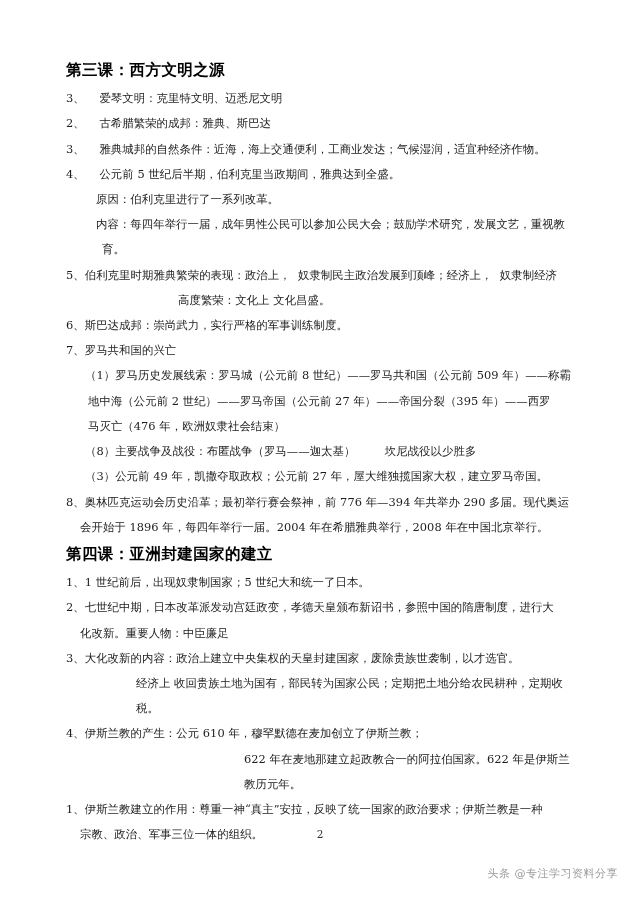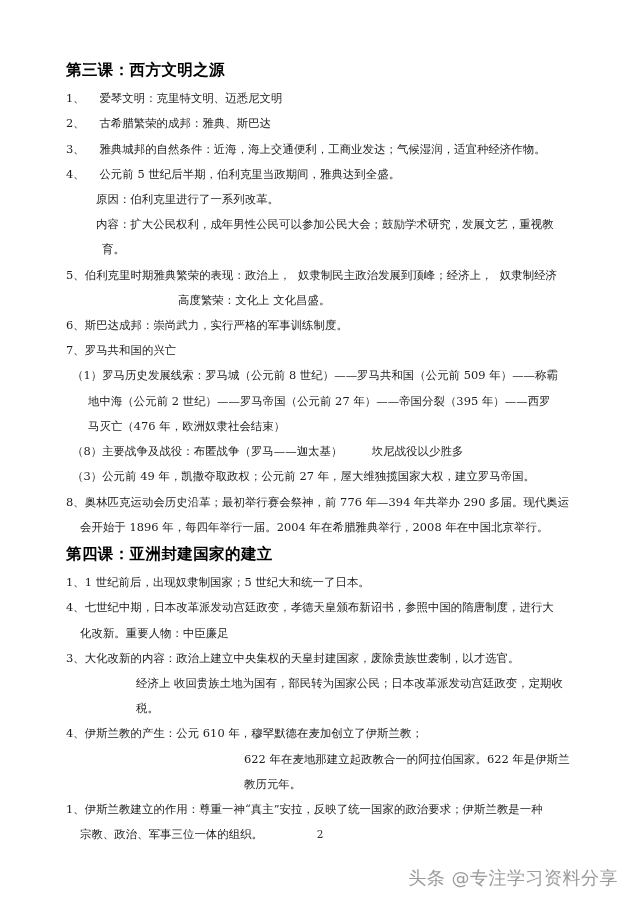--- a/index.html
+++ b/index.html
@@ -45,83 +45,83 @@
     margin: 0;
     white-space: pre-wrap;
     color: #1c1c1c;
     letter-spacing: 0.05px;
   }
   
   .ind-0  { padding-left: 0; }
   .ind-1  { padding-left: 30px; }
   .ind-2  { padding-left: 14px; }
   .ind-3  { padding-left: 22px; }
-  .ind-5  { padding-left: 6px; }
+  .ind-5  { padding-left: 6px; margin-left: 13px; }
   .ind-6  { padding-left: 36px; }
   .ind-7  { padding-left: 112px; }
   .ind-8  { padding-left: 178px; }
   .ind-9  { padding-left: 70px; }
   .page-number {
     position: absolute;
     left: 0;
     top: 828px;
     width: 640px;
     text-align: center;
     font-size: 10.5px;
     color: #333;
     font-family: "DejaVu Serif", "Liberation Serif", serif;
   }
   .watermark {
     position: absolute;
     right: 22px;
     top: 866px;
-    font-size: 18px;
+    font-size: 11px;
     color: #8a8a8a;
     font-family: "DejaVu Sans", "Liberation Sans", sans-serif;
     letter-spacing: 0.5px;
     opacity: 0.85;
     white-space: nowrap;
   }
 </style>
 </head>
 <body>
 
 <div class="page">
 
   <div class="content">
 
     <div>
       <h1 class="chapter-heading">第三课：西方文明之源</h1>
-      <p class="line ind-0">1、    爱琴文明：克里特文明、迈悉尼文明</p>
+      <p class="line ind-0">3、    爱琴文明：克里特文明、迈悉尼文明</p>
       <p class="line ind-0">2、    古希腊繁荣的成邦：雅典、斯巴达</p>
       <p class="line ind-0">3、    雅典城邦的自然条件：近海，海上交通便利，工商业发达；气候湿润，适宜种经济作物。</p>
       <p class="line ind-0">4、    公元前 5 世纪后半期，伯利克里当政期间，雅典达到全盛。</p>
       <p class="line ind-1">原因：伯利克里进行了一系列改革。</p>
-      <p class="line ind-1">内容：扩大公民权利，成年男性公民可以参加公民大会；鼓励学术研究，发展文艺，重视教</p>
+      <p class="line ind-1">内容：每四年举行一届，成年男性公民可以参加公民大会；鼓励学术研究，发展文艺，重视教</p>
       <p class="line ind-6">育。</p>
       <p class="line ind-0">5、伯利克里时期雅典繁荣的表现：政治上，  奴隶制民主政治发展到顶峰；经济上，  奴隶制经济</p>
       <p class="line ind-7">高度繁荣：文化上 文化昌盛。</p>
       <p class="line ind-0">6、斯巴达成邦：崇尚武力，实行严格的军事训练制度。</p>
       <p class="line ind-0">7、罗马共和国的兴亡</p>
       <p class="line ind-5">（1）罗马历史发展线索：罗马城（公元前 8 世纪）——罗马共和国（公元前 509 年）——称霸</p>
       <p class="line ind-3">地中海（公元前 2 世纪）——罗马帝国（公元前 27 年）——帝国分裂（395 年）——西罗</p>
       <p class="line ind-3">马灭亡（476 年，欧洲奴隶社会结束）</p>
       <p class="line ind-5">（8）主要战争及战役：布匿战争（罗马——迦太基）        坎尼战役以少胜多</p>
       <p class="line ind-5">（3）公元前 49 年，凯撒夺取政权；公元前 27 年，屋大维独揽国家大权，建立罗马帝国。</p>
       <p class="line ind-0">8、奥林匹克运动会历史沿革；最初举行赛会祭神，前 776 年—394 年共举办 290 多届。现代奥运</p>
       <p class="line ind-2">会开始于 1896 年，每四年举行一届。2004 年在希腊雅典举行，2008 年在中国北京举行。</p>
     </div>
 
     <div>
       <h1 class="chapter-heading second">第四课：亚洲封建国家的建立</h1>
       <p class="line ind-0">1、1 世纪前后，出现奴隶制国家；5 世纪大和统一了日本。</p>
-      <p class="line ind-0">4、七世纪中期，日本改革派发动宫廷政变，孝德天皇颁布新诏书，参照中国的隋唐制度，进行大</p>
+      <p class="line ind-0">2、七世纪中期，日本改革派发动宫廷政变，孝德天皇颁布新诏书，参照中国的隋唐制度，进行大</p>
       <p class="line ind-2">化改新。重要人物：中臣廉足</p>
       <p class="line ind-0">3、大化改新的内容：政治上建立中央集权的天皇封建国家，废除贵族世袭制，以才选官。</p>
-      <p class="line ind-9">经济上 收回贵族土地为国有，部民转为国家公民；日本改革派发动宫廷政变，定期收税。</p>
+      <p class="line ind-9">经济上 收回贵族土地为国有，部民转为国家公民；定期把土地分给农民耕种，定期收税。</p>
       <p class="line ind-0">4、伊斯兰教的产生：公元 610 年，穆罕默德在麦加创立了伊斯兰教；</p>
       <p class="line ind-8">622 年在麦地那建立起政教合一的阿拉伯国家。622 年是伊斯兰教历元年。</p>
       <p class="line ind-0">1、伊斯兰教建立的作用：尊重一神“真主”安拉，反映了统一国家的政治要求；伊斯兰教是一种</p>
       <p class="line ind-2">宗教、政治、军事三位一体的组织。</p>
     </div>
 
   </div>
 
   <div class="page-number">2</div>
 

